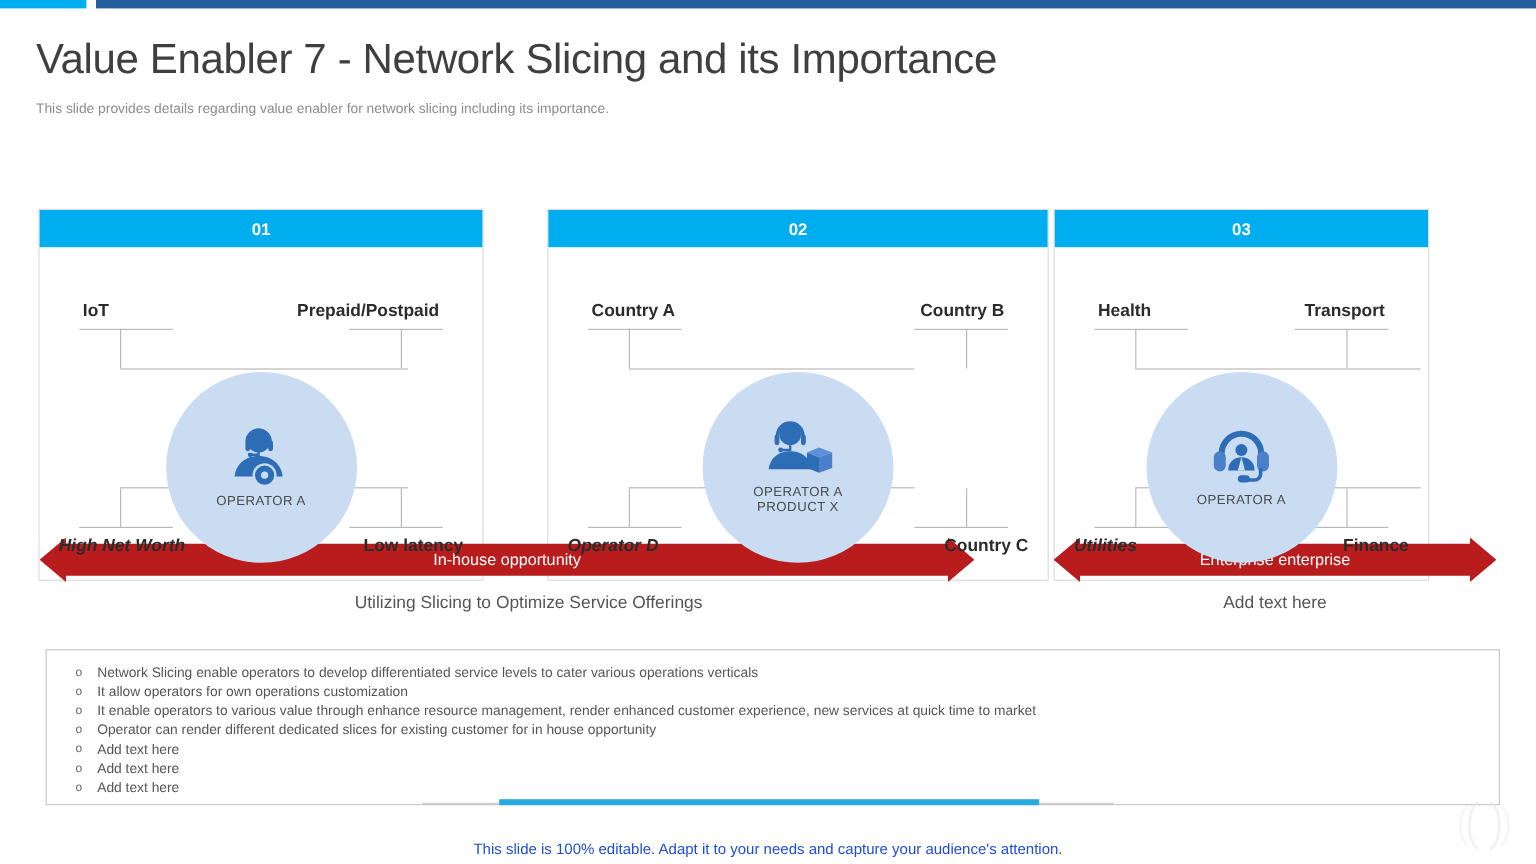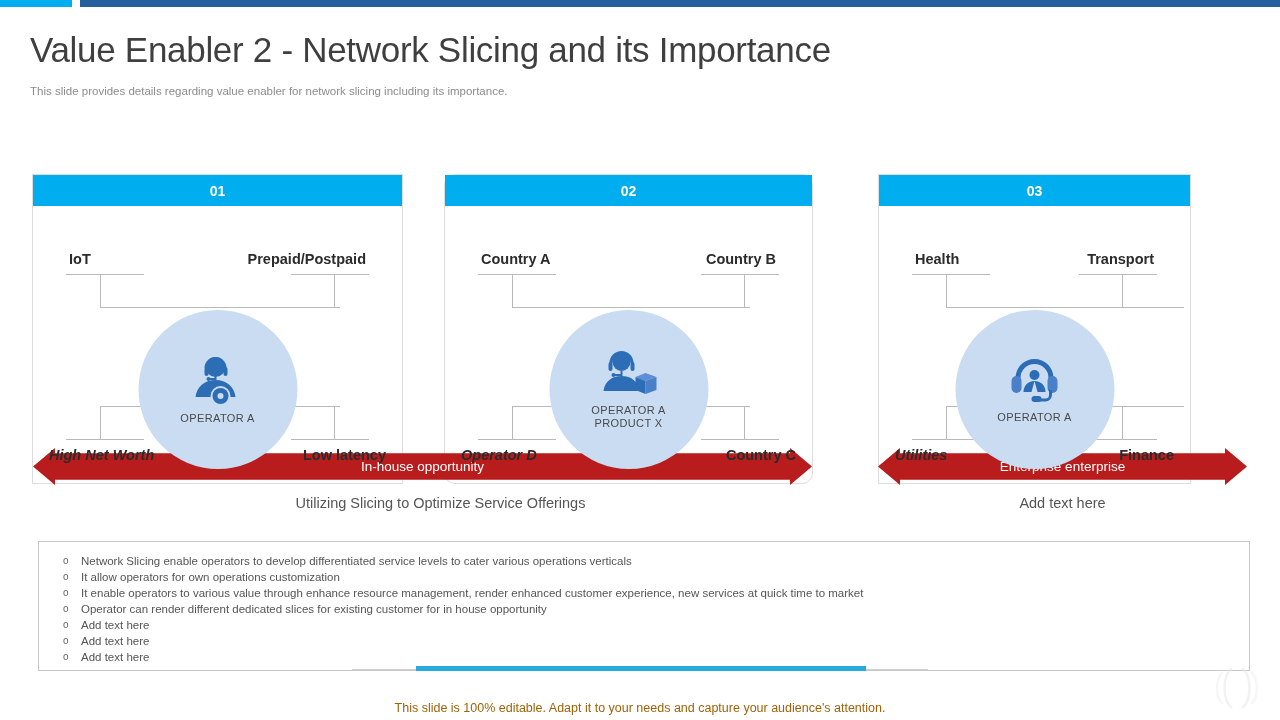--- a/index.html
+++ b/index.html
@@ -31,21 +31,21 @@
     position: absolute; left: 30px; top: 85px;
     font-size: 11.5px; color: #8c8c8c; white-space: nowrap;
   }
 
   
   .card {
     position: absolute; top: 134px; height: 310px;
     border: 1px solid #dddddd; background: #fff; margin-top: 40px;
   }
   .card.c1 { left: 32px;  width: 371px; }
-  .card.c2 { left: 444px; width: 369px; border-radius: 11px; }
+  .card.c2 { left: 456px; width: 418px; }
   .card.c3 { left: 878px; width: 313px; }
 
   .card-head {
     height: 31px; background: #00AEEF; color: #ffffff;
     display: flex; align-items: center; justify-content: center;
     font-size: 14px; font-weight: 700;
   }
 
   .card-body { position: relative; height: 278px; }
 
@@ -120,36 +120,36 @@
   .foot-rule {
     position: absolute; left: 352px; top: 669px; width: 576px; height: 1px;
     background: #cfcfcf;
   }
   .foot-accent {
     position: absolute; left: 416px; top: 666px; width: 450px; height: 5px;
     background: #29AADE;
   }
   .foot-text {
     position: absolute; left: 0; top: 701px; width: 1280px;
-    text-align: center; font-size: 12.5px; color: #a16207;
+    text-align: center; font-size: 12.5px; color: #1d4ed8;
   }
   .watermark {
     position: absolute; right: 16px; bottom: 6px;
     width: 56px; height: 52px; opacity: .5;
   }
 </style>
 </head>
 <body>
 
 <div class="slide">
 
   <div class="topbar-cyan"></div>
   <div class="topbar-blue"></div>
 
-  <div class="title">Value Enabler 2 - Network Slicing and its Importance</div>
+  <div class="title">Value Enabler 7 - Network Slicing and its Importance</div>
   <div class="subtitle">This slide provides details regarding value enabler for network slicing including its importance.</div>
 
   <div class="card c1">
     <div class="card-head">01</div>
     <div class="card-body">
       <div class="corner tl">IoT</div>
       <div class="corner tr">Prepaid/Postpaid</div>
       <div class="corner bl">High Net Worth</div>
       <div class="corner br">Low latency</div>
 

